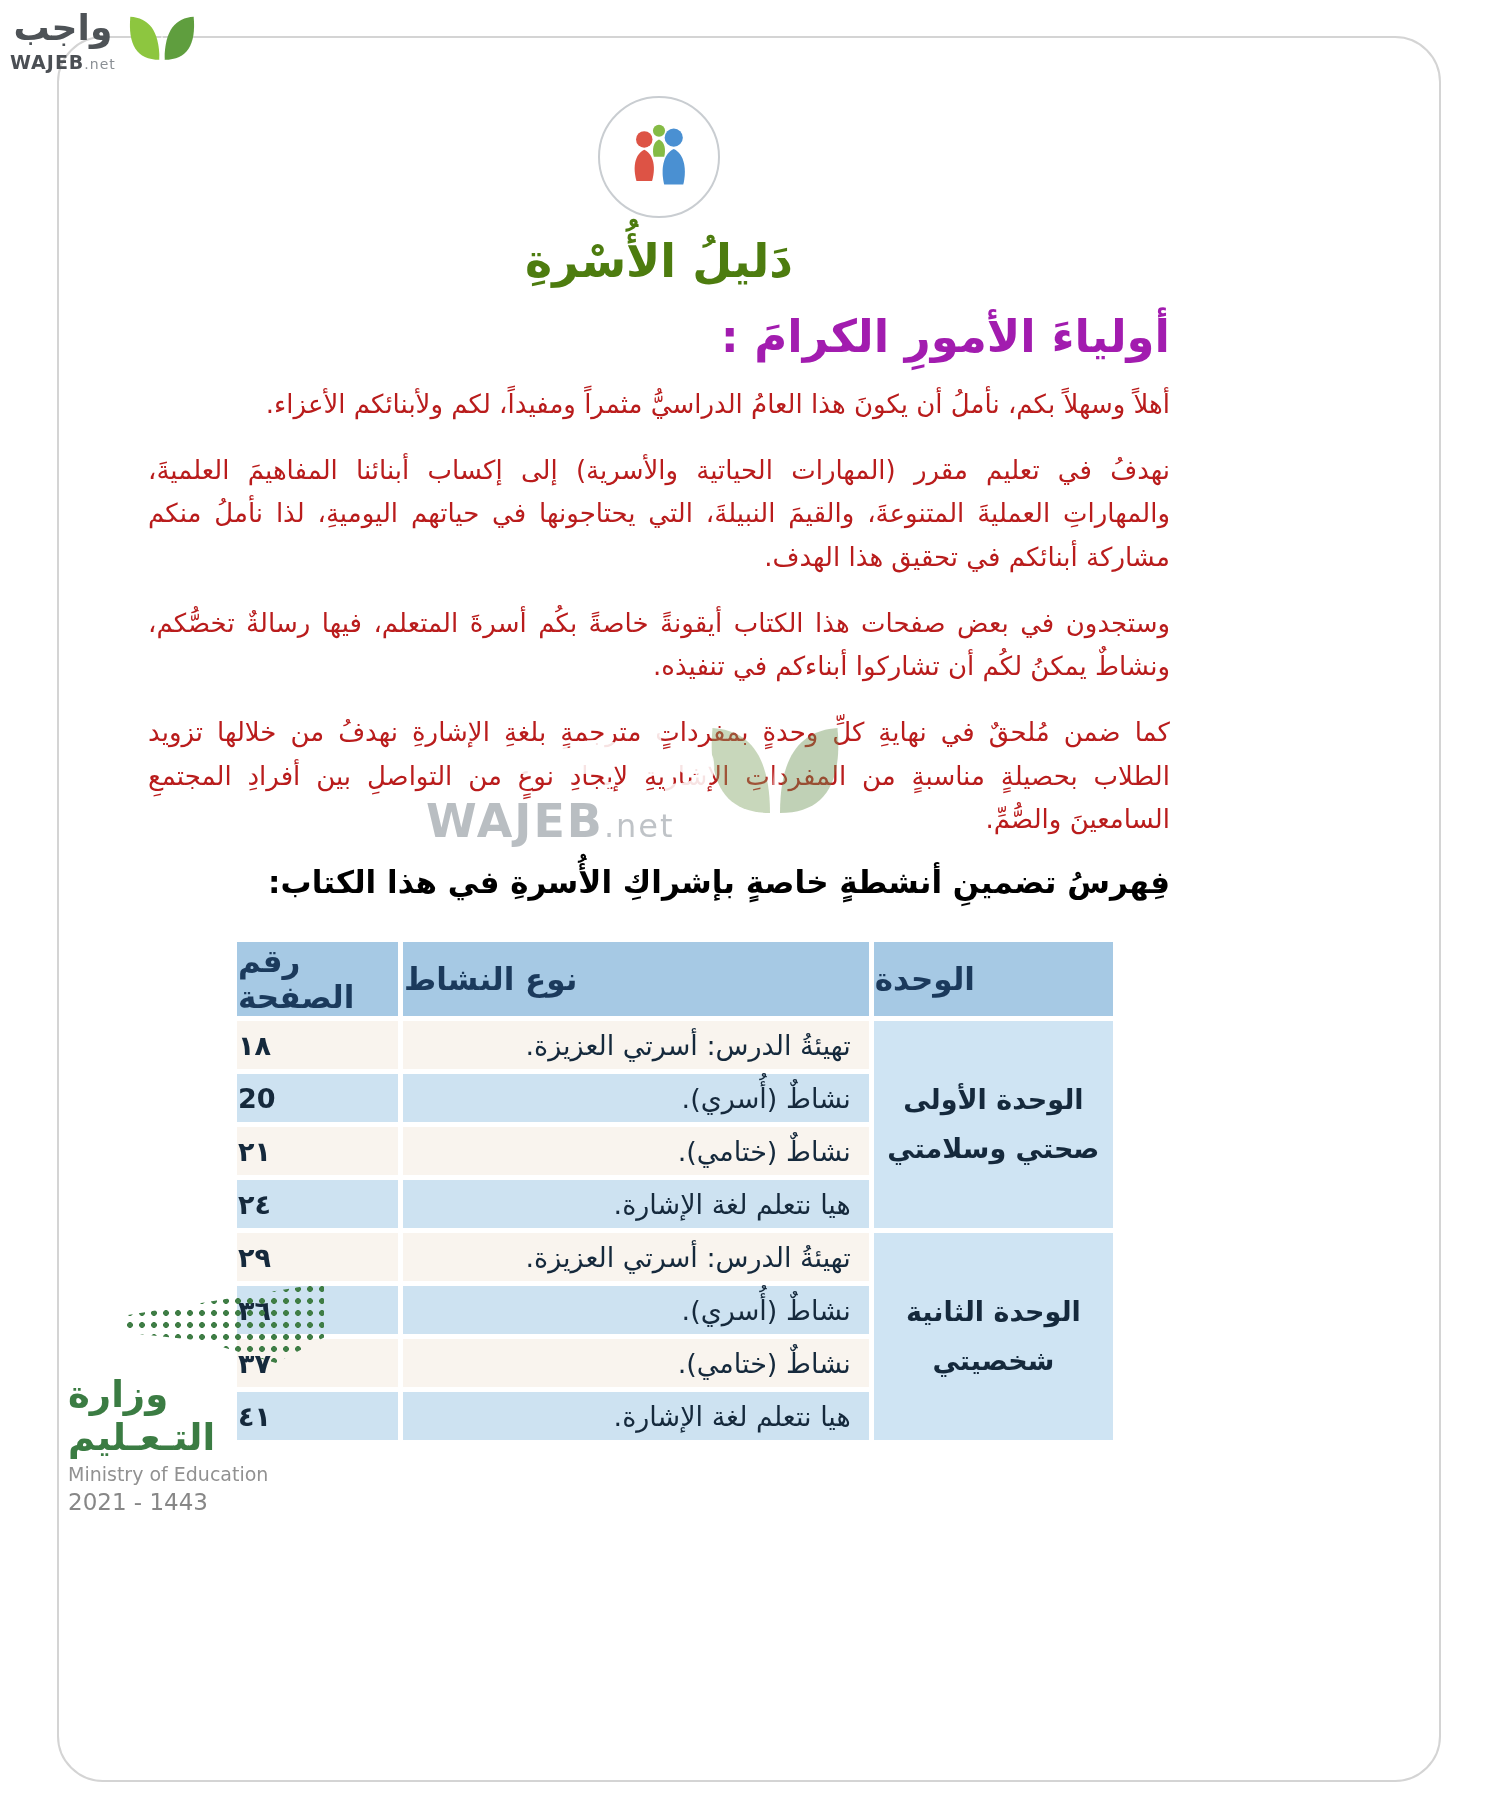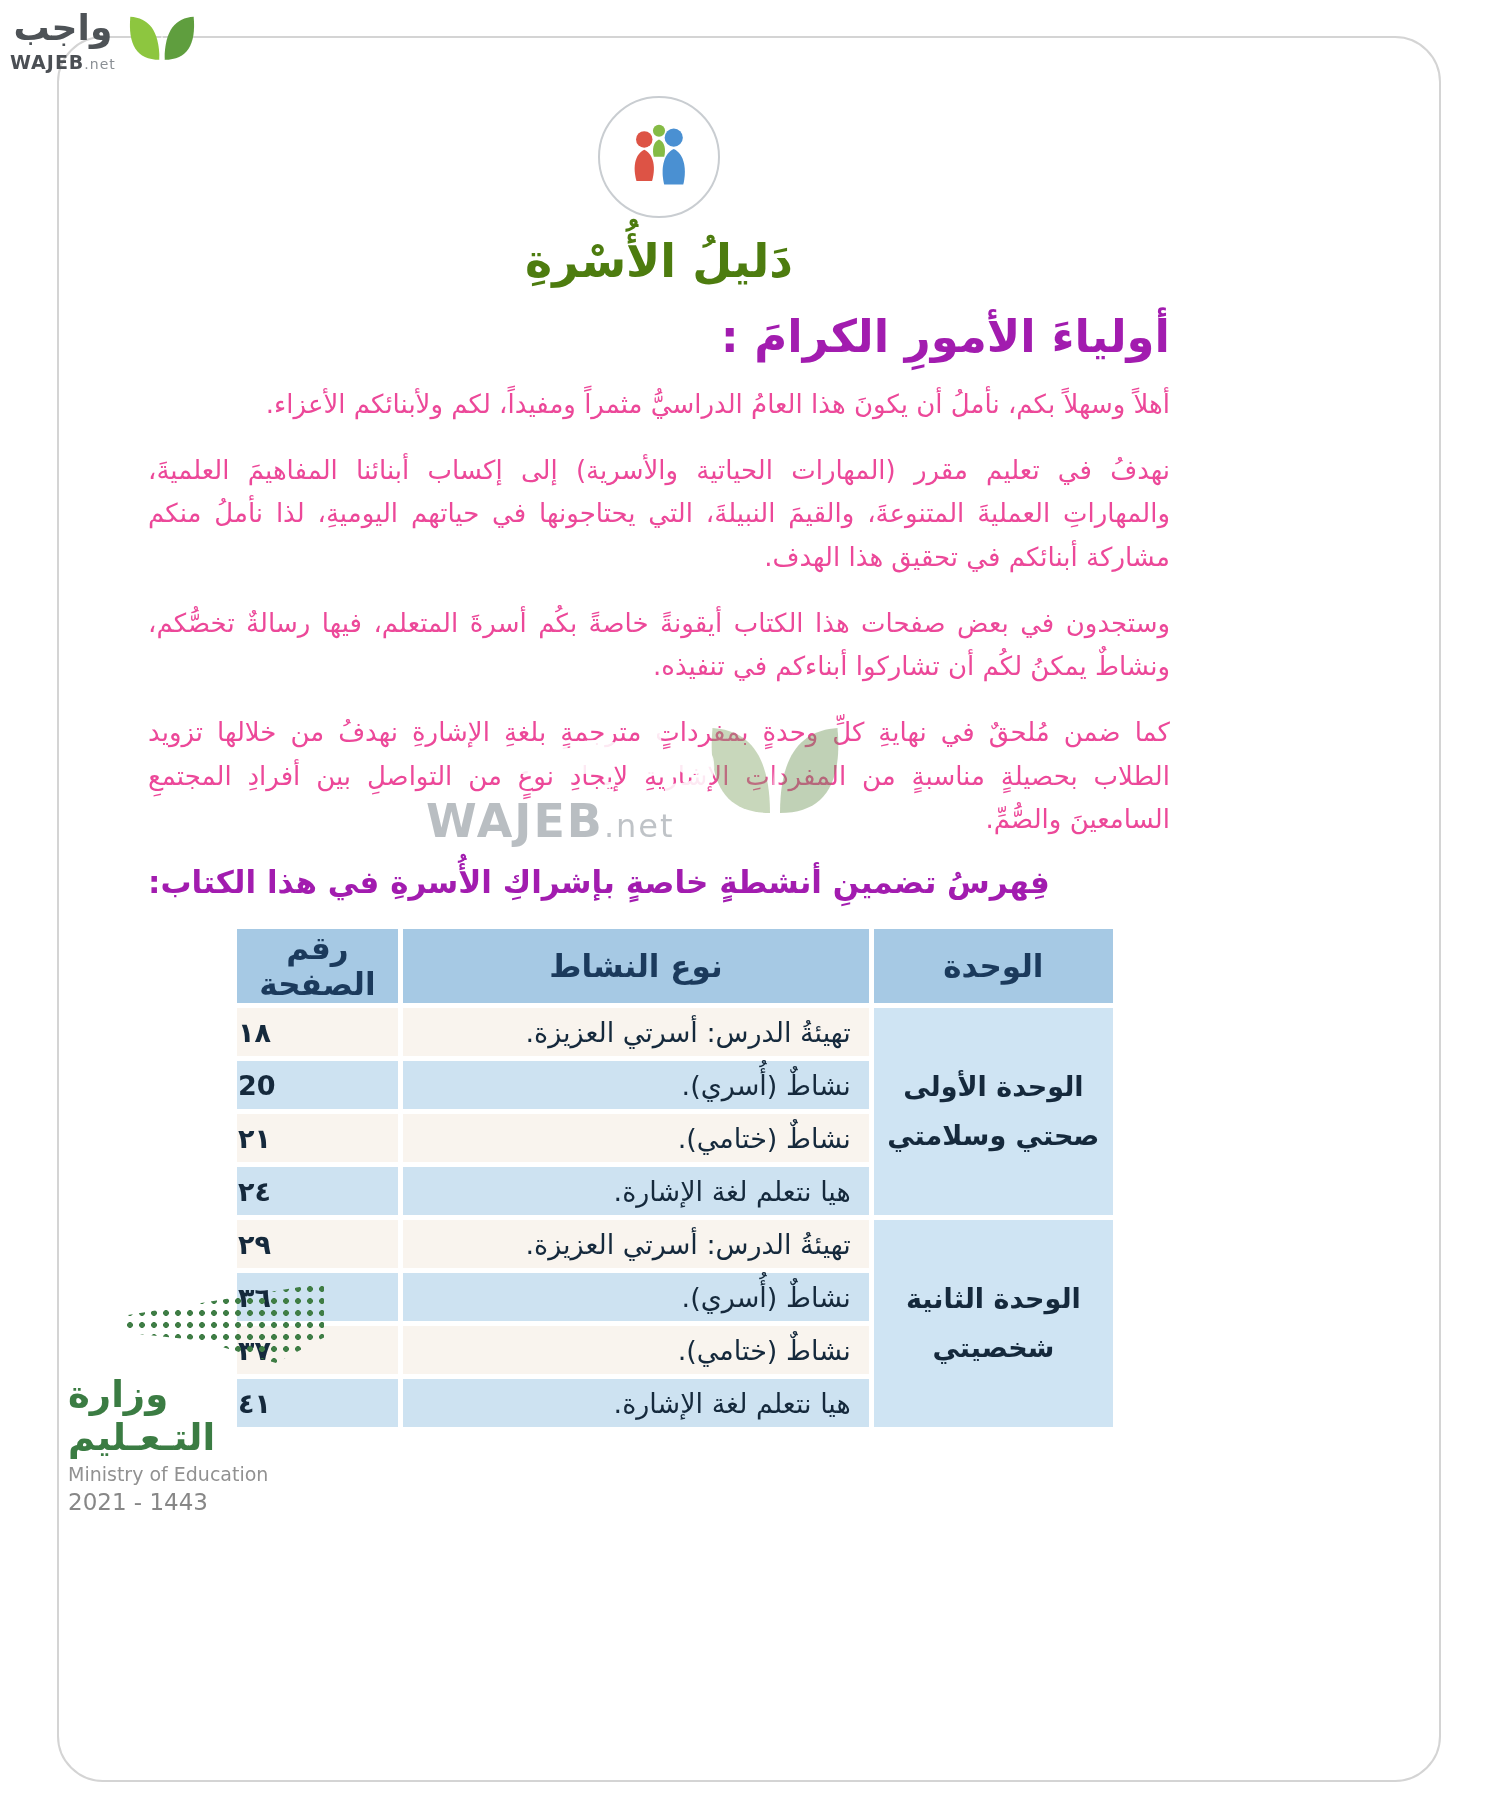--- a/index.html
+++ b/index.html
@@ -25,40 +25,40 @@
 
   .emblem-wrap{
     width:118px;height:118px;margin:0 auto;border:2px solid #c9cdd1;border-radius:50%;
     background:#fff;display:flex;align-items:center;justify-content:center;
   }
   .guide-title{
     text-align:center;color:#4d7c0f;font-size:46px;font-weight:bold;margin:16px 0 22px;
   }
   .salutation{color:#a21caf;font-size:45px;font-weight:bold;margin:0 0 20px;text-align:right;}
   .para{
-    font-size:26px;line-height:1.68;color:#ec4899;text-align:justify;margin:0 0 22px;
+    font-size:26px;line-height:1.68;color:#b91c1c;text-align:justify;margin:0 0 22px;
   }
 
   
   .watermark{position:absolute;left:420px;top:690px;width:430px;height:190px;z-index:3;pointer-events:none;}
   .wm-ar{position:absolute;left:70px;top:6px;font-size:84px;font-weight:bold;color:rgba(255,255,255,0.88);}
   .wm-en{position:absolute;left:6px;top:104px;font-size:46px;font-weight:bold;color:rgba(128,136,144,0.55);letter-spacing:2px;}
   .wm-en .tld{font-size:32px;font-weight:normal;color:rgba(128,136,144,0.5);}
   .wm-book{position:absolute;right:0;top:18px;opacity:0.42;}
 
   
   .table-caption{
-    text-align:left;color:#a21caf;font-size:31px;font-weight:bold;margin:8px 0 24px;
+    text-align:right;color:#000000;font-size:31px;font-weight:bold;margin:8px 0 37px;
   }
   table.idx{
     border-collapse:separate;border-spacing:5px;width:886px;
     margin-right:52px;margin-left:auto;direction:rtl;
   }
   table.idx th{
-    background:#a6c9e4;color:#1b3a5c;font-size:31px;font-weight:bold;height:58px;text-align:center;margin-left:48px;
+    background:#a6c9e4;color:#1b3a5c;font-size:31px;font-weight:bold;height:58px;text-align:left;margin-left:48px;
   }
   table.idx td{font-size:27px;color:#15293c;height:46px;}
   td.unit{
     background:#cfe4f3;color:#14324f;font-weight:bold;font-size:29px;
     text-align:center;white-space:pre-line;line-height:1.8;width:240px;margin-left:16px;
   }
   td.act{text-align:right;padding-right:18px;width:455px;font-weight:normal;}
   td.num{text-align:left;font-weight:bold;font-size:26px;color:#10314f;width:160px;}
   tr.r-base td.act,tr.r-base td.num{background:#f9f4ee;}
   tr.r-alt  td.act,tr.r-alt  td.num{background:#cde2f1;}

